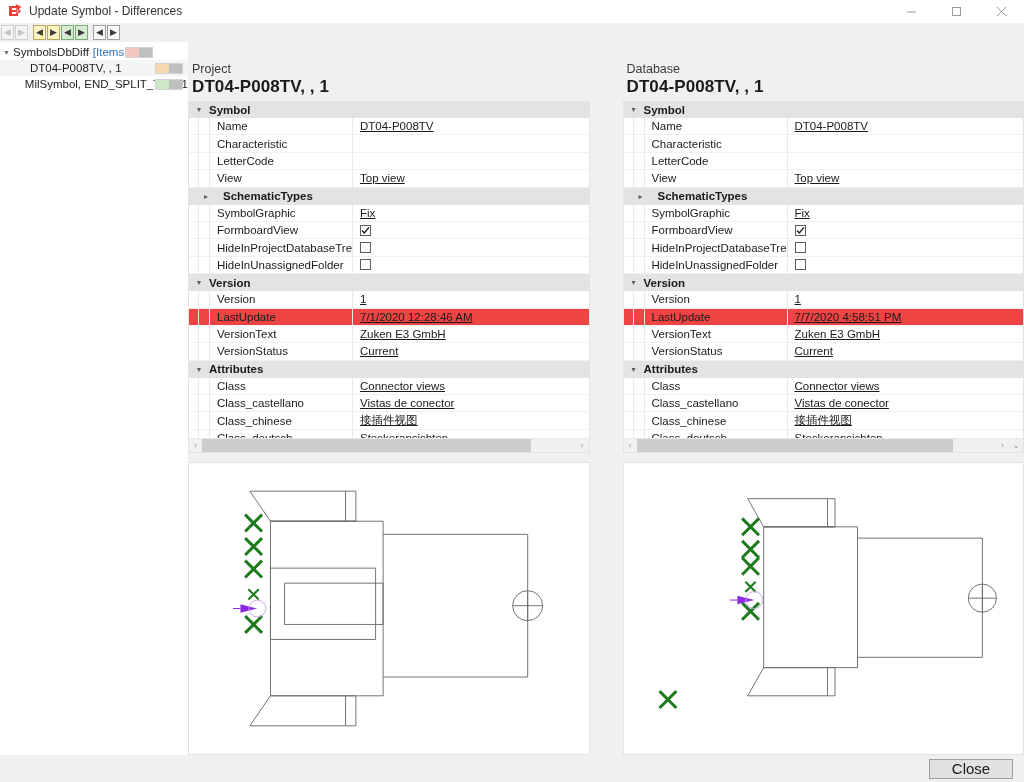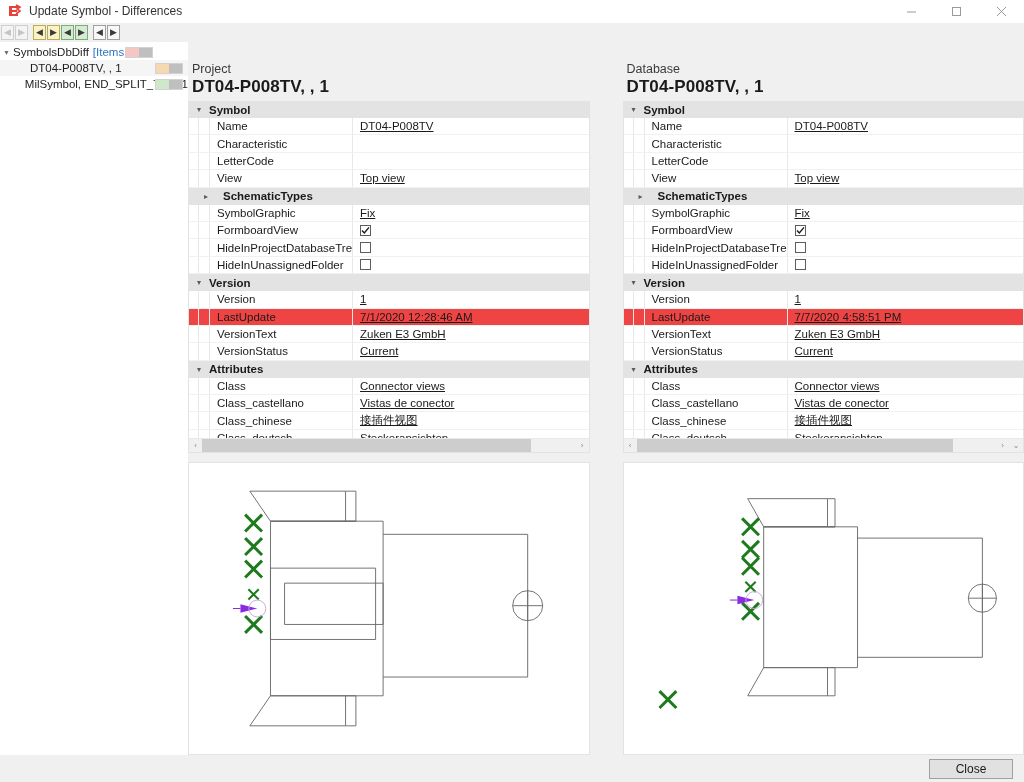--- a/index.html
+++ b/index.html
@@ -245,21 +245,21 @@
     background: #f0f0f0;
     display: flex;
     align-items: center;
     justify-content: flex-end;
     padding-right: 11px;
   }
   .close-btn {
     width: 84px; height: 20px;
     background: #e1e1e1;
     border: 1px solid #a0a0a0;
-    font-size: 12px;
+    font-size: 15px;
     color: #1a1a1a;
     display: flex; align-items: center; justify-content: center;
   }
 </style>
 </head>
 <body>
 
 <div id="app">
 
   <div class="titlebar">

